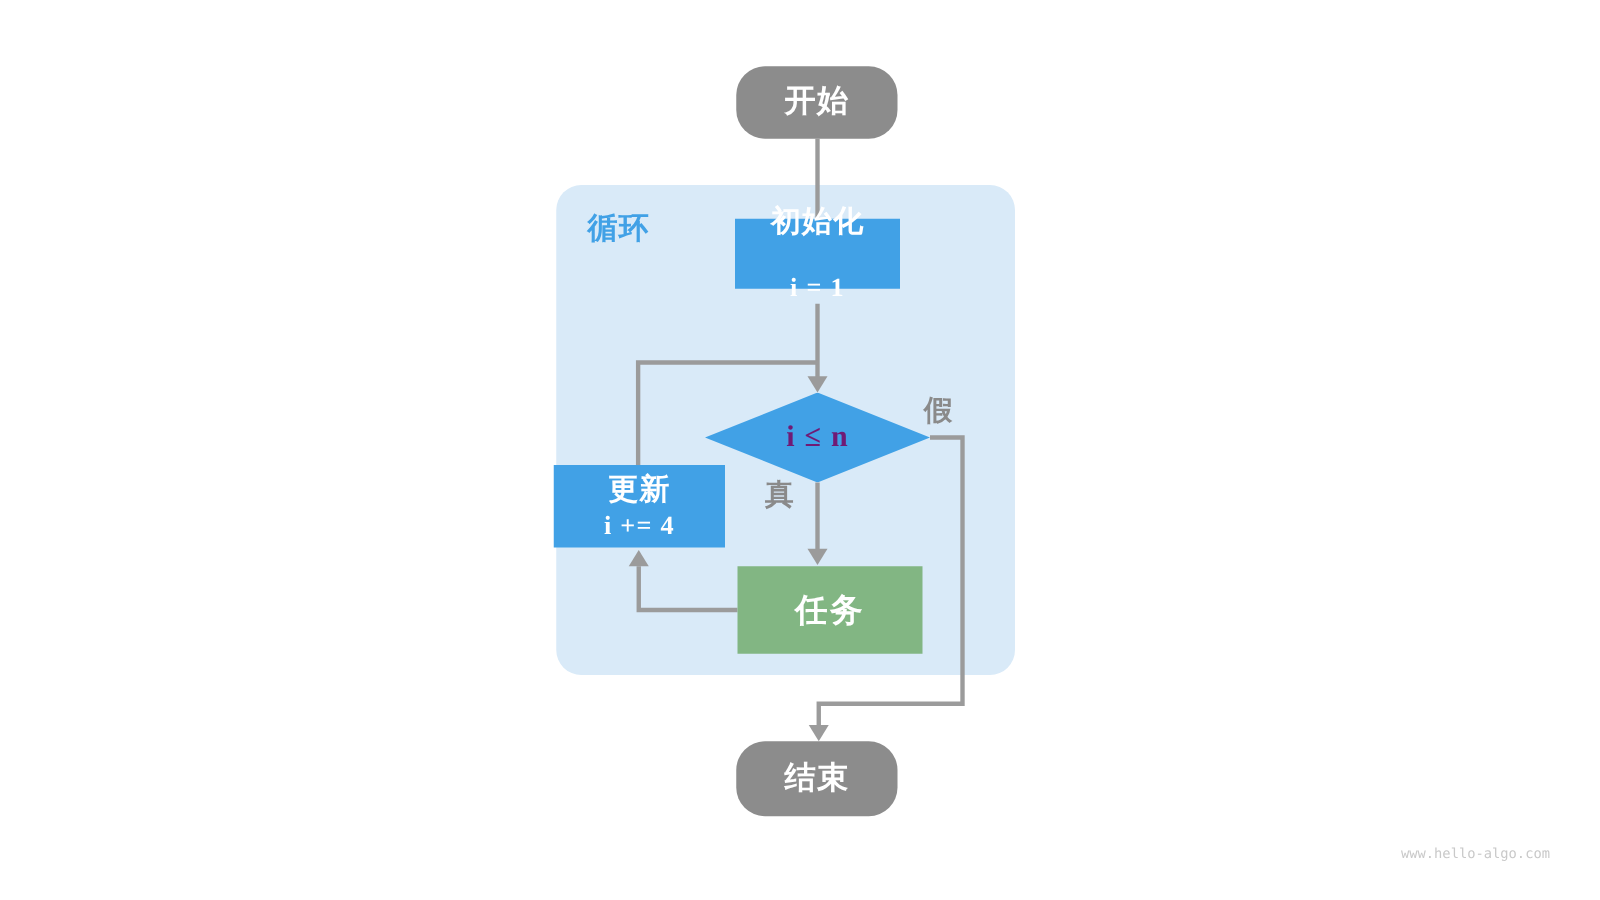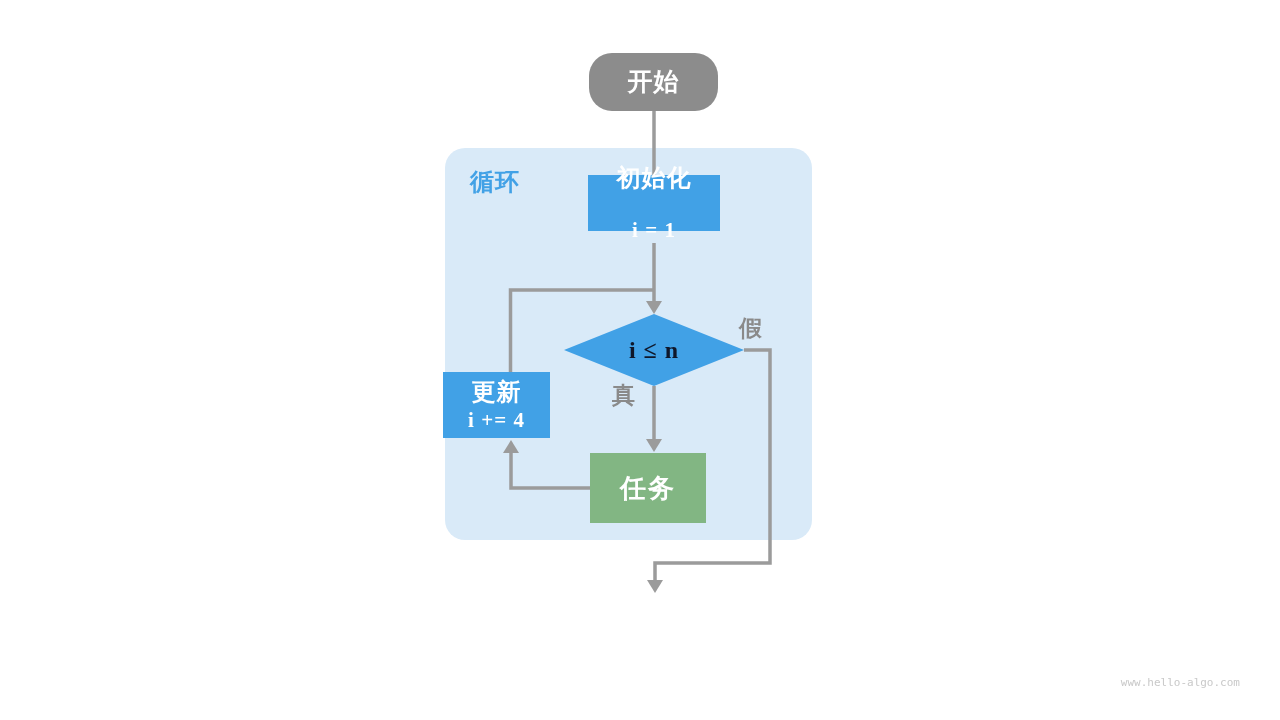--- a/index.html
+++ b/index.html
@@ -46,28 +46,28 @@
     border-radius:23px;
   }
   .terminal .title{font-size:25px;}
   .process{background:var(--node-blue,#41a1e6);}
   .task{background:var(--node-green,#82b683);}
   .diamond{
     position:absolute;
     background:var(--node-blue,#41a1e6);
     clip-path:polygon(50% 0%,100% 50%,50% 100%,0% 50%);
     display:flex;align-items:center;justify-content:center;
-    color:#0f172a;
+    color:#701a75;
   }
   .diamond .code{font-size:24px;}
   .node-start{left:589px;top:53px;width:129px;height:58px;}
   .node-init{left:588px;top:175px;width:132px;height:56px;gap:24px;}
   .node-cond{left:564px;top:314px;width:180px;height:72px;}
-  .node-update{left:443px;top:372px;width:107px;height:66px;}
-  .node-task{left:590px;top:453px;width:116px;height:70px;}
+  .node-update{left:443px;top:372px;width:137px;height:66px;}
+  .node-task{left:590px;top:453px;width:148px;height:70px;}
   .node-task .title{font-size:26px;letter-spacing:2px;}
   .node-end{left:589px;top:593px;width:129px;height:60px;}
   .edge-label{
     position:absolute;
     font-size:23px;font-weight:bold;
     color:var(--label-gray,#8a8a8a);
     letter-spacing:1px;
   }
   .label-false{left:739px;top:313px;}
   .label-true{left:612px;top:380px;}
@@ -120,19 +120,22 @@
 
   <div class="node process node-update">
     <span class="title">更新</span>
     <span class="code">i += 4</span>
   </div>
 
   <div class="node task node-task">
     <span class="title">任务</span>
   </div>
 
+  <div class="node terminal node-end">
+    <span class="title">结束</span>
+  </div>
 
   <span class="edge-label label-false">假</span>
   <span class="edge-label label-true">真</span>
 
   <span class="watermark">www.hello-algo.com</span>
 
 </div>
 
 </body></html>

